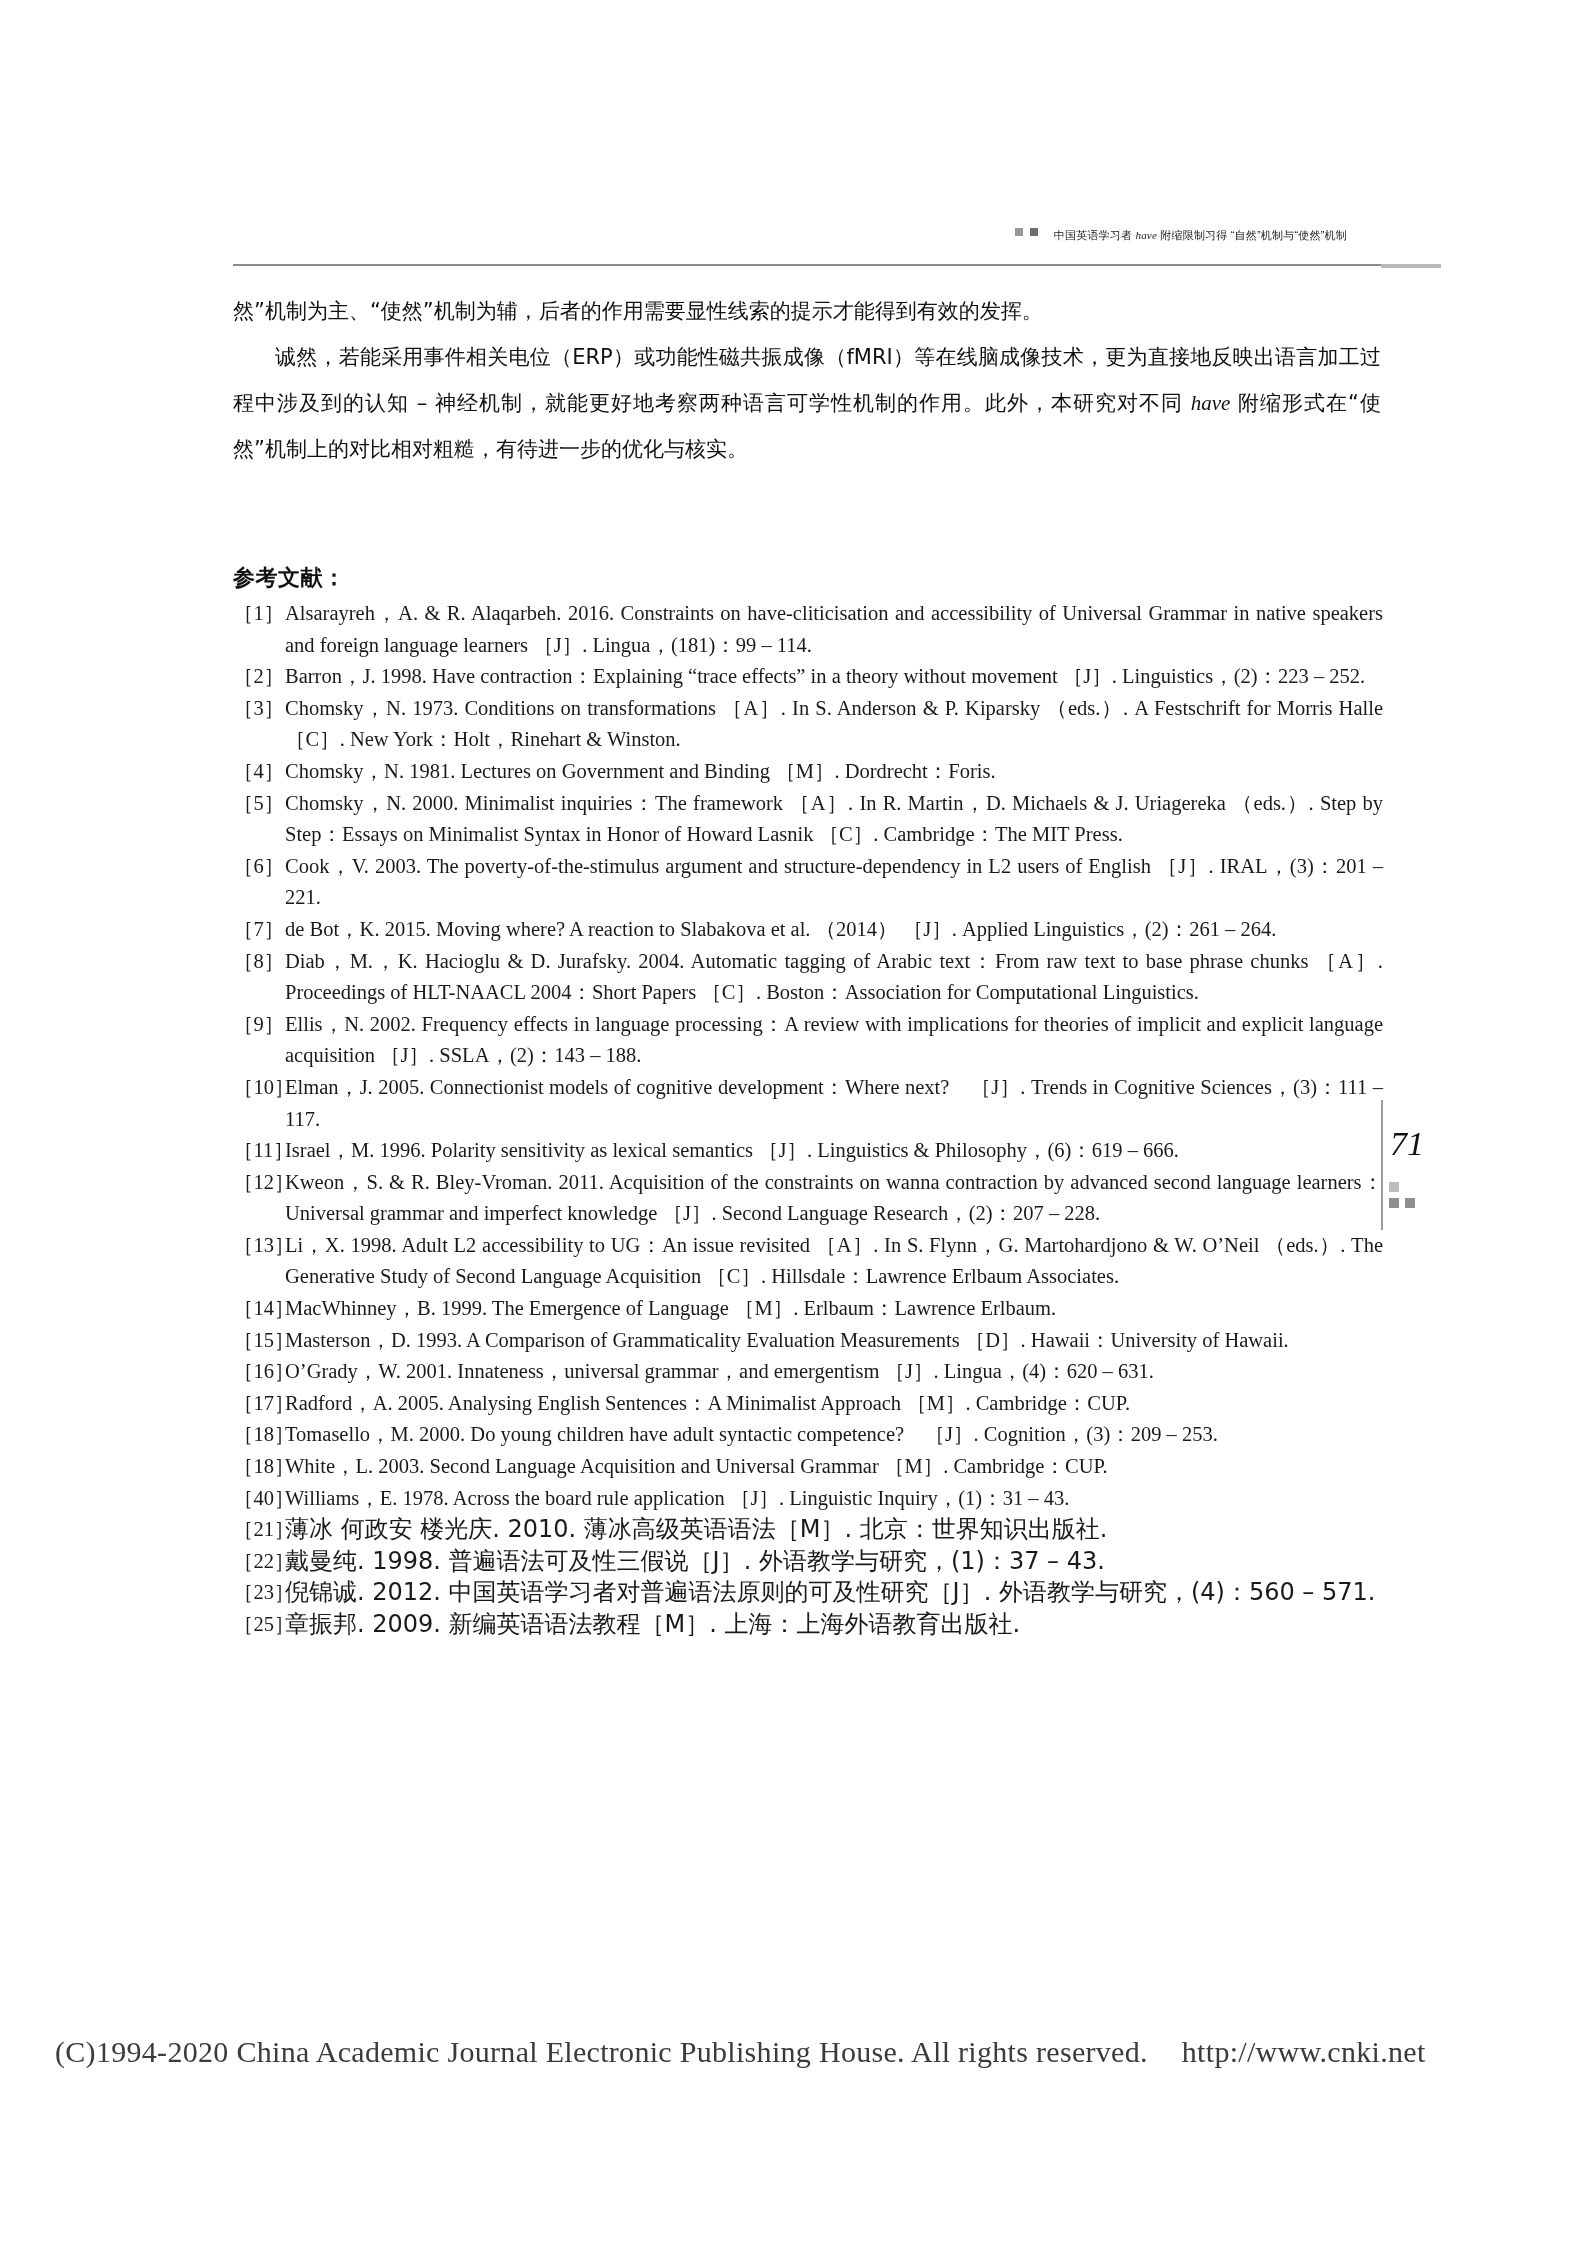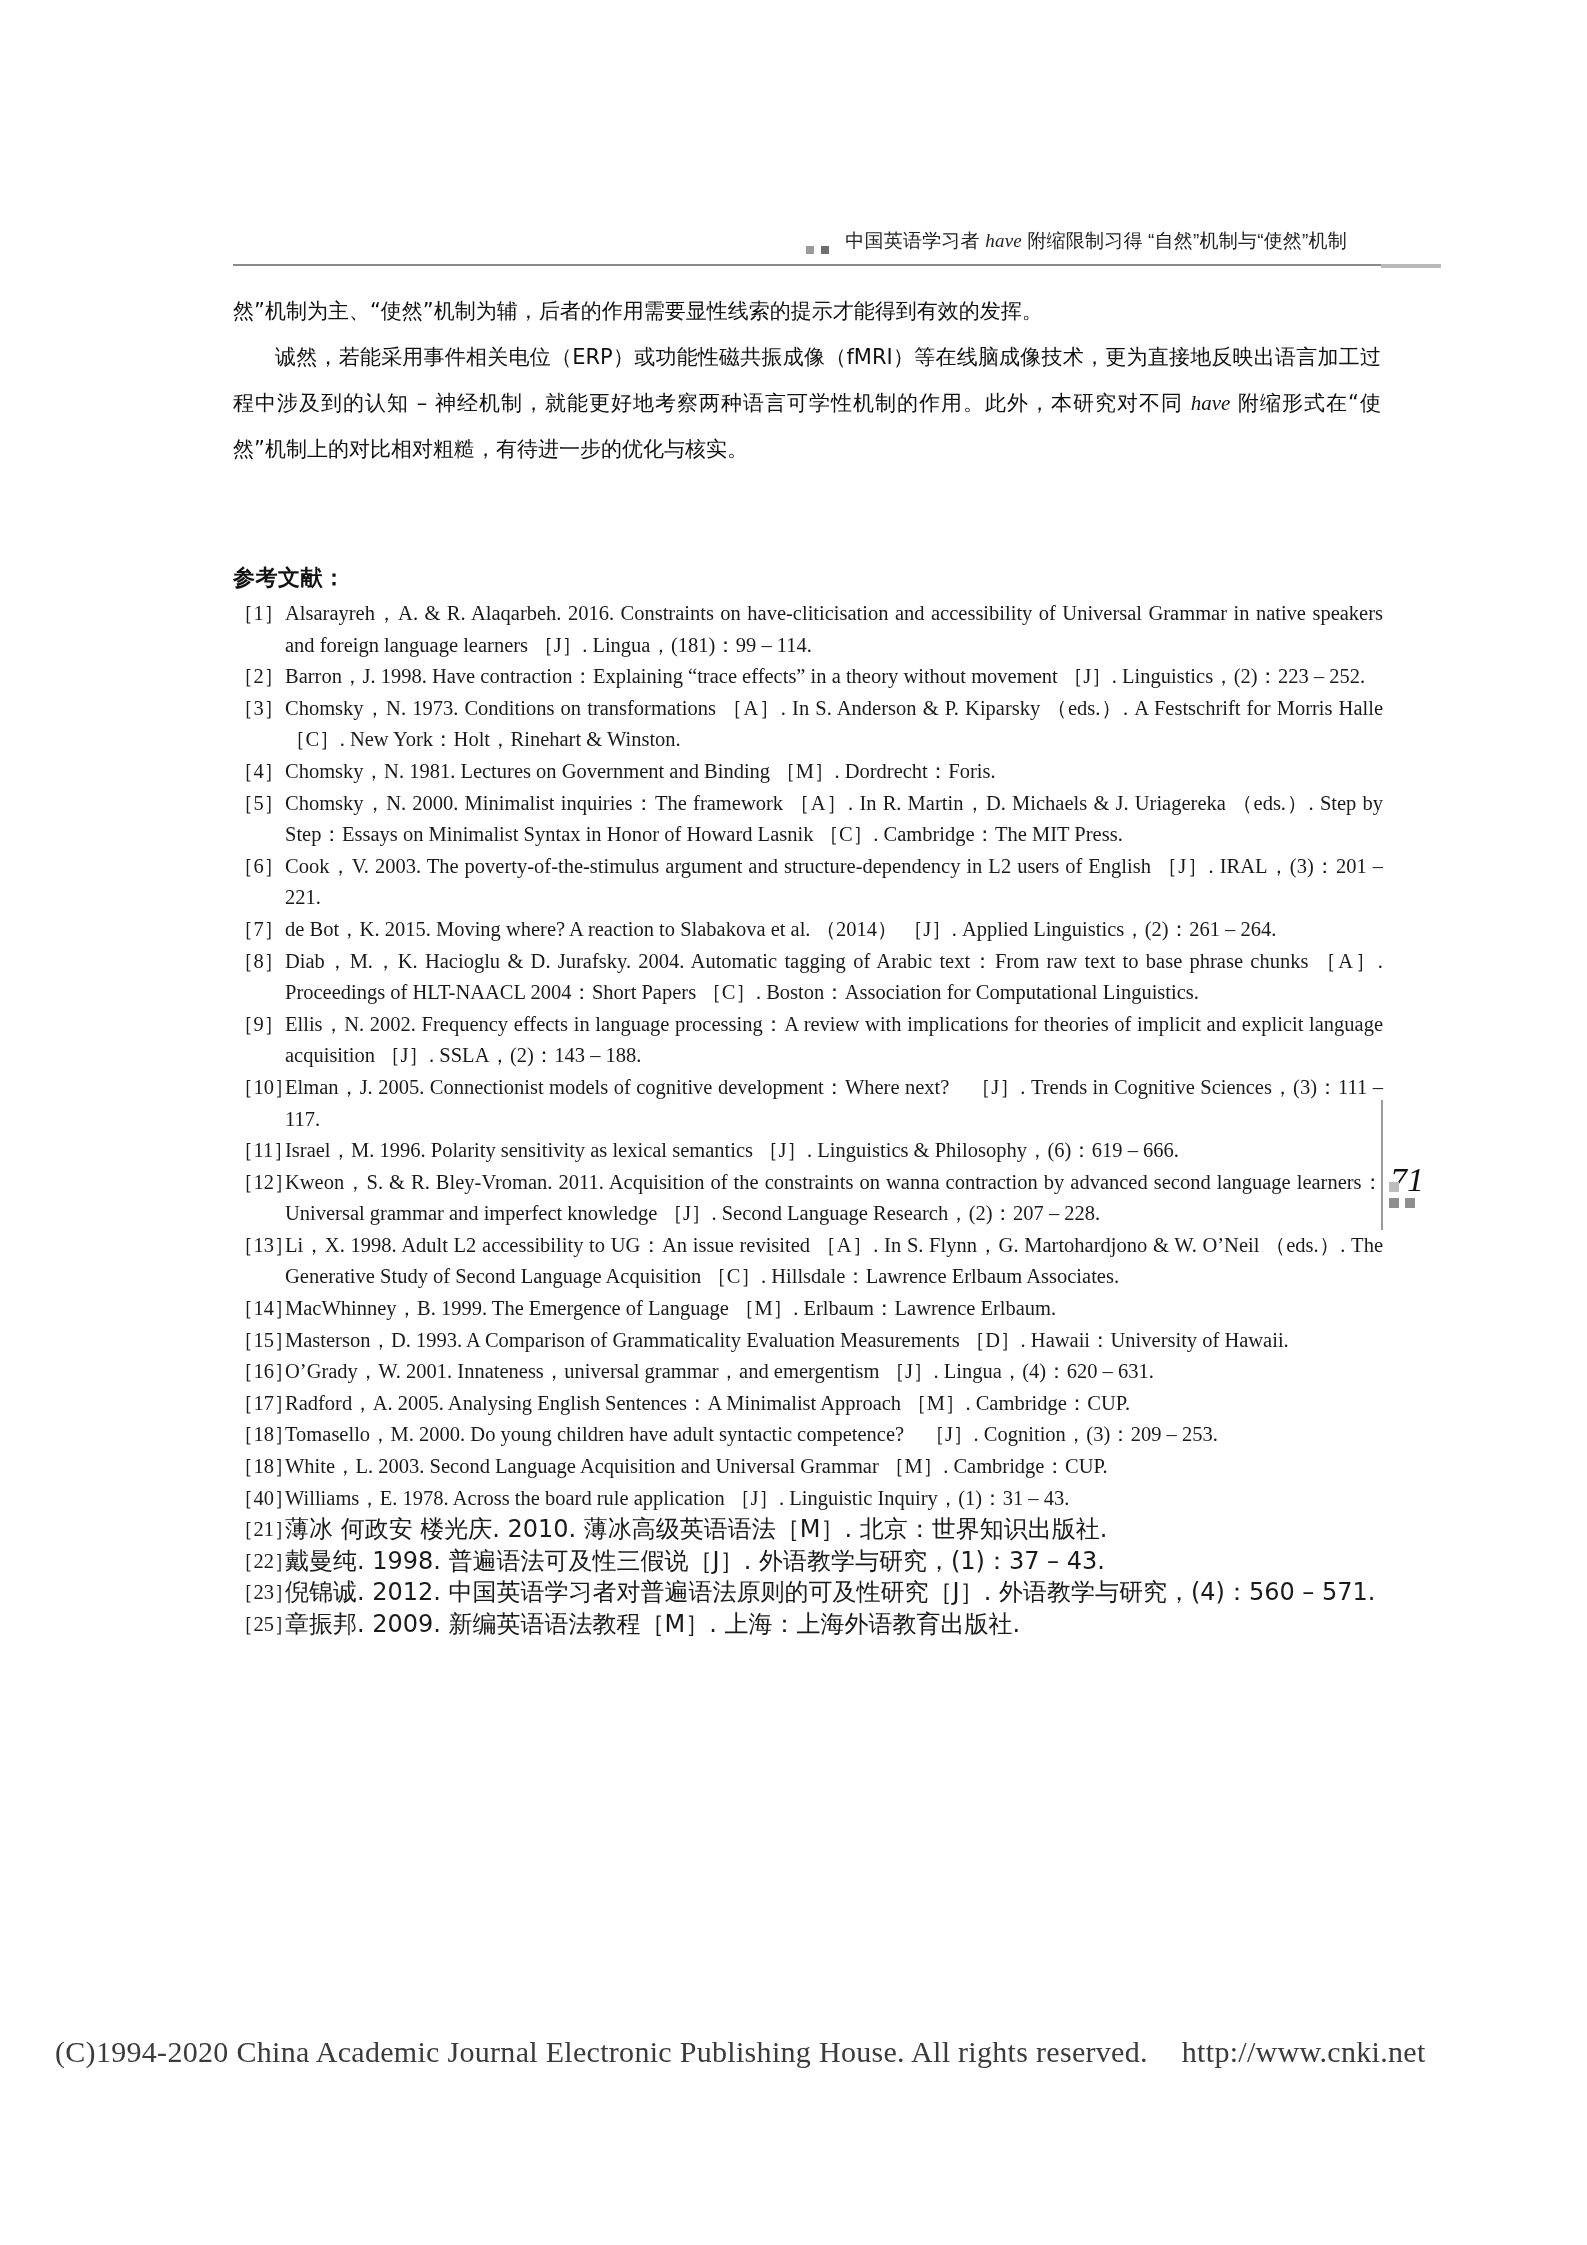--- a/index.html
+++ b/index.html
@@ -20,24 +20,24 @@
     inset: 0;
   }
 
   
   .runhead {
     position: absolute;
     top: 228px;
     left: 236px;
     right: 240px;
     display: flex;
-    align-items: flex-end;
+    align-items: flex-start;
     justify-content: flex-end;
     font-family: "Liberation Sans", sans-serif;
-    font-size: 19px;
+    font-size: 11px;
     color: #222;
     letter-spacing: .2px;
   }
   .runhead .sq {
     display: inline-block;
     width: 8px; height: 8px;
     background: #9a9a9a;
     margin-right: 4px;
   }
   .runhead .sq.b { background:#6f6f6f; }
@@ -119,21 +119,20 @@
 
   
   .pagenum {
     position: absolute;
     top: 1125px;
     left: 1390px;
     font-family: "Liberation Serif", serif;
     font-style: italic;
     font-size: 34px;
     color: #111;
-    margin-top: 36px;
   }
   .pn-marks {
     position: absolute;
     top: 1182px;
     left: 1389px;
     display: flex;
     flex-direction: column;
     gap: 6px;
   }
   .pn-marks .row { display:flex; gap:6px; }

